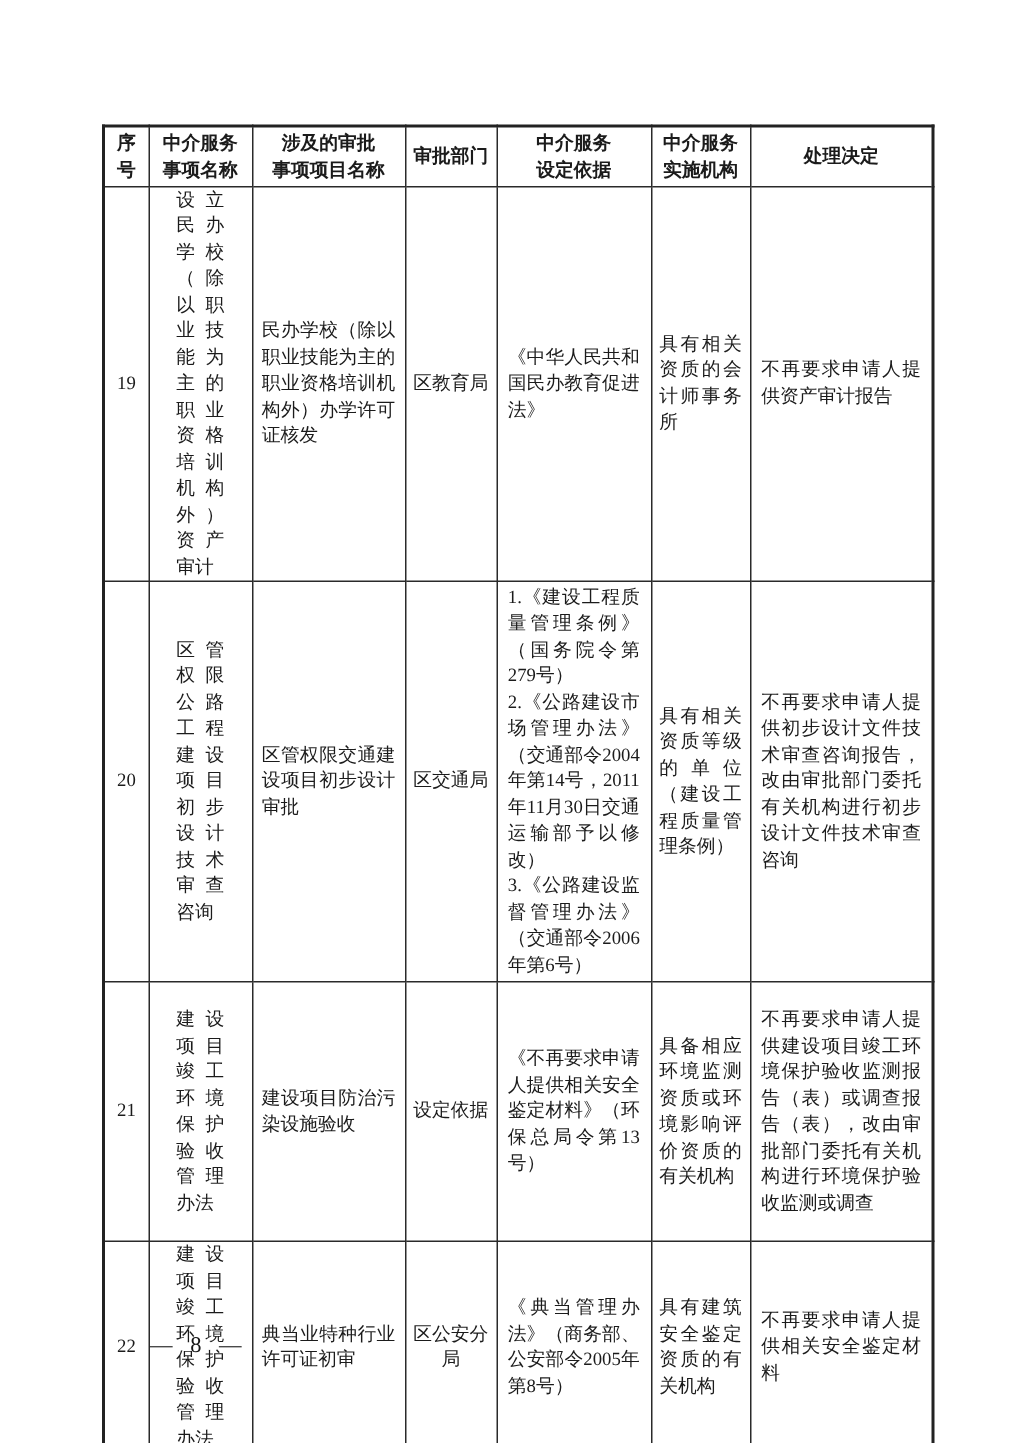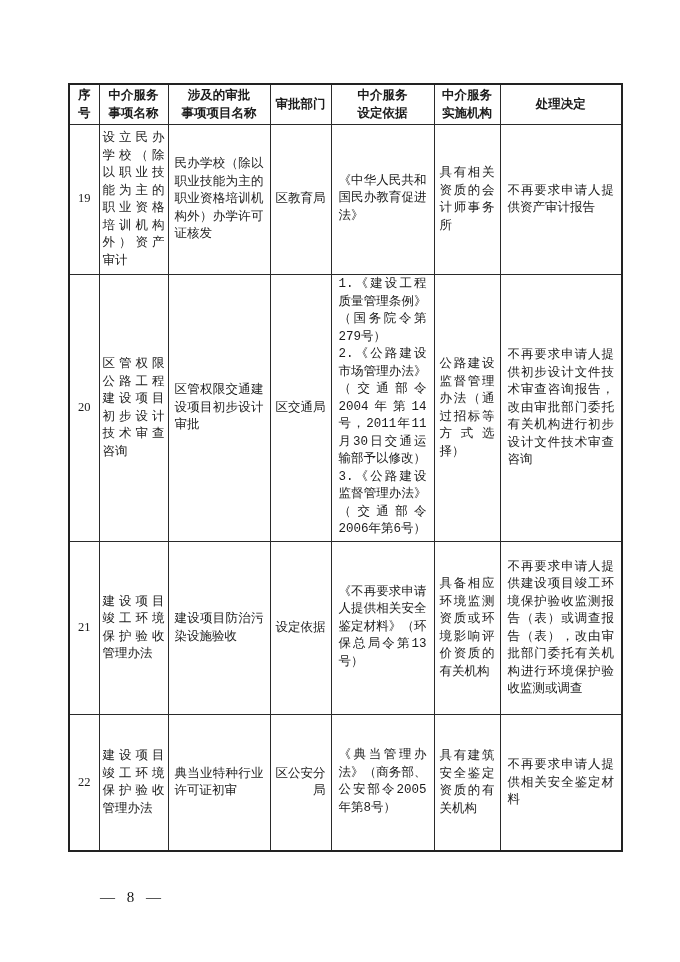--- a/index.html
+++ b/index.html
@@ -29,24 +29,24 @@
     word-break:normal;
     overflow:hidden;
   }
   table.doc-table th {
     font-weight:bold;
     text-align:center;
     line-height:18px;
     padding:0 1px;
   }
   td.c1 { text-align:center; padding:4px; }
-  td.c2 { text-align:justify; text-justify:inter-character; padding:0 3px; }
+  td.c2 { text-align:justify; text-justify:inter-character; padding:0 18px; }
   td.c3 { text-align:justify; text-justify:inter-character; padding:0 6px; }
-  td.c4 { text-align:right; padding:0 5px; }
-  td.c5 { text-align:justify; text-justify:inter-character; padding:0 7px;font-family:Liberation Mono, monospace; }
+  td.c4 { text-align:center; padding:0 5px; }
+  td.c5 { text-align:justify; text-justify:inter-character; padding:0 7px; }
   td.c6 { text-align:justify; text-justify:inter-character; padding:0 5px; }
   td.c7 { text-align:justify; text-justify:inter-character; padding:16px 7px; }
 
   .footer-page-num {
     position:absolute;
     left:100px; top:889px;
     font-size:15px;
     letter-spacing:4px;
     color:#151515;
   }
@@ -93,21 +93,21 @@
         <td class="c7">不再要求申请人提供资产审计报告</td>
       </tr>
       <tr style="height:267px">
         <td class="c1">20</td>
         <td class="c2">区管权限公路工程建设项目初步设计技术审查咨询</td>
         <td class="c3">区管权限交通建设项目初步设计审批</td>
         <td class="c4">区交通局</td>
         <td class="c5">1.《建设工程质量管理条例》（国务院令第279号）
 2.《公路建设市场管理办法》（交通部令2004年第14号，2011年11月30日交通运输部予以修改）
 3.《公路建设监督管理办法》（交通部令2006年第6号）</td>
-        <td class="c6">公路建设监督管理办法（通过招标等方式选择）</td>
+        <td class="c6">具有相关资质等级的单位（建设工程质量管理条例）</td>
         <td class="c7">不再要求申请人提供初步设计文件技术审查咨询报告，改由审批部门委托有关机构进行初步设计文件技术审查咨询</td>
       </tr>
       <tr style="height:160px">
         <td class="c1">21</td>
         <td class="c2">建设项目竣工环境保护验收管理办法</td>
         <td class="c3">建设项目防治污染设施验收</td>
         <td class="c4">设定依据</td>
         <td class="c5">《不再要求申请人提供相关安全鉴定材料》（环保总局令第13号）</td>
         <td class="c6">具备相应环境监测资质或环境影响评价资质的有关机构</td>
         <td class="c7">不再要求申请人提供建设项目竣工环境保护验收监测报告（表）或调查报告（表），改由审批部门委托有关机构进行环境保护验收监测或调查</td>

